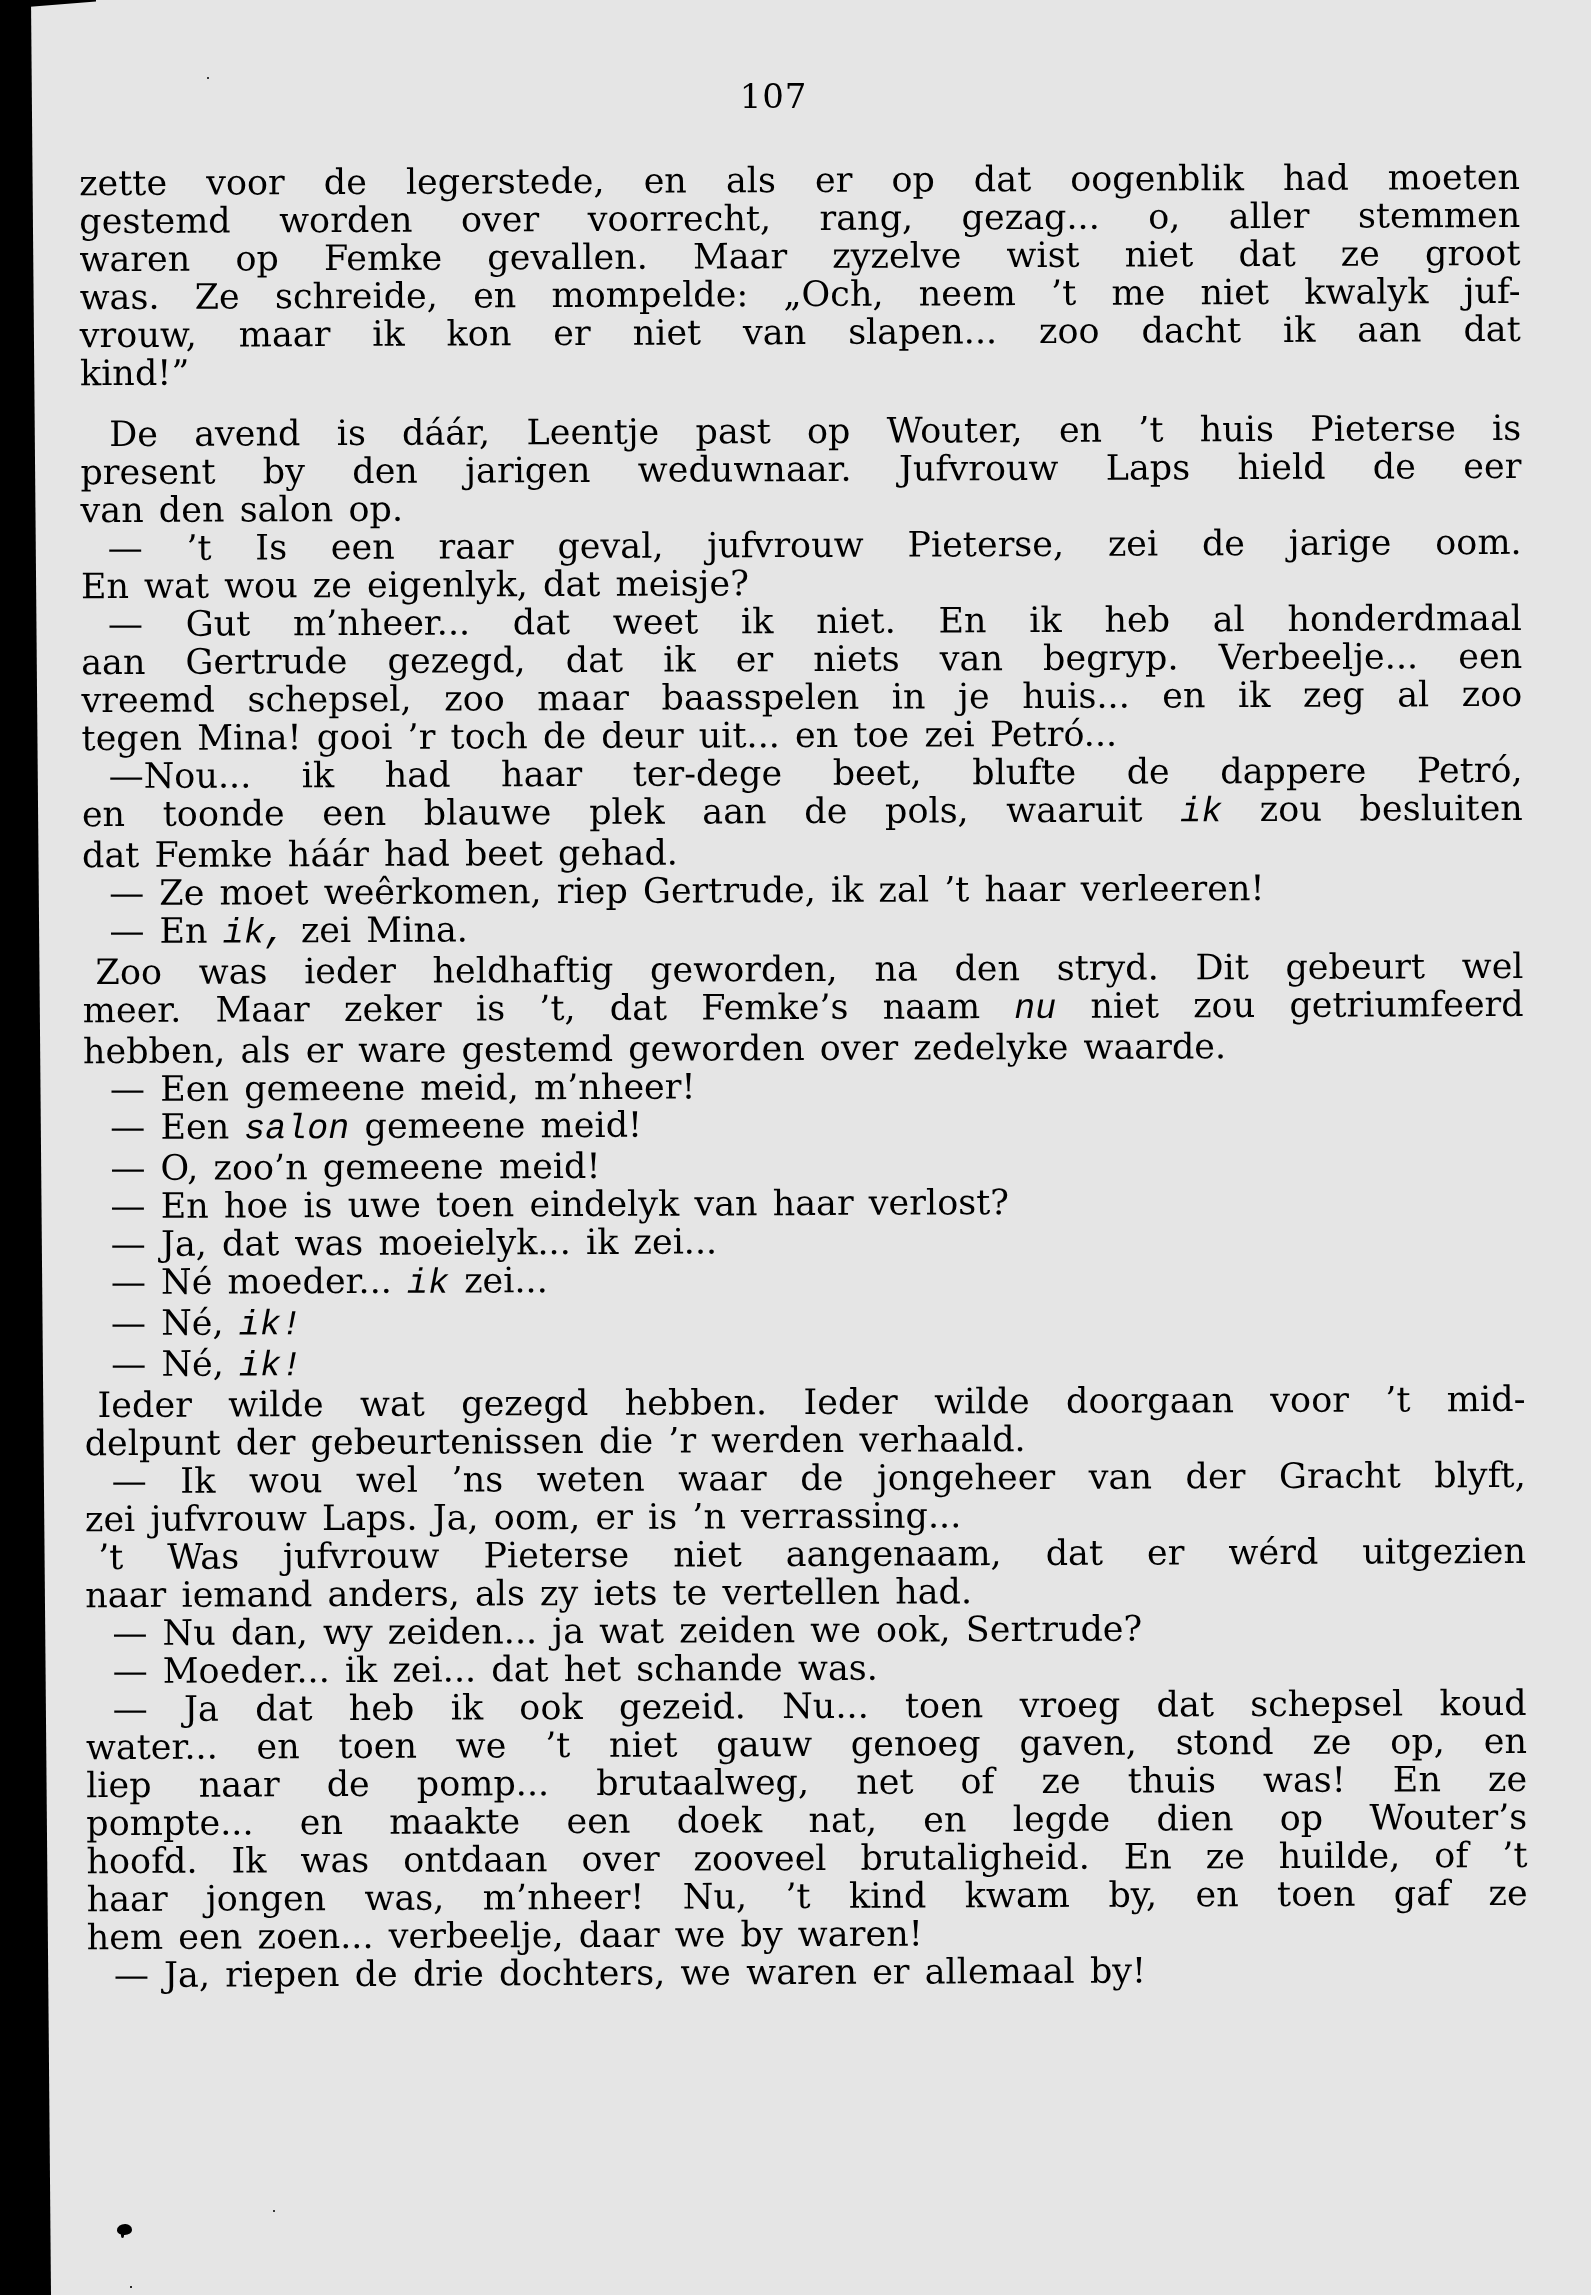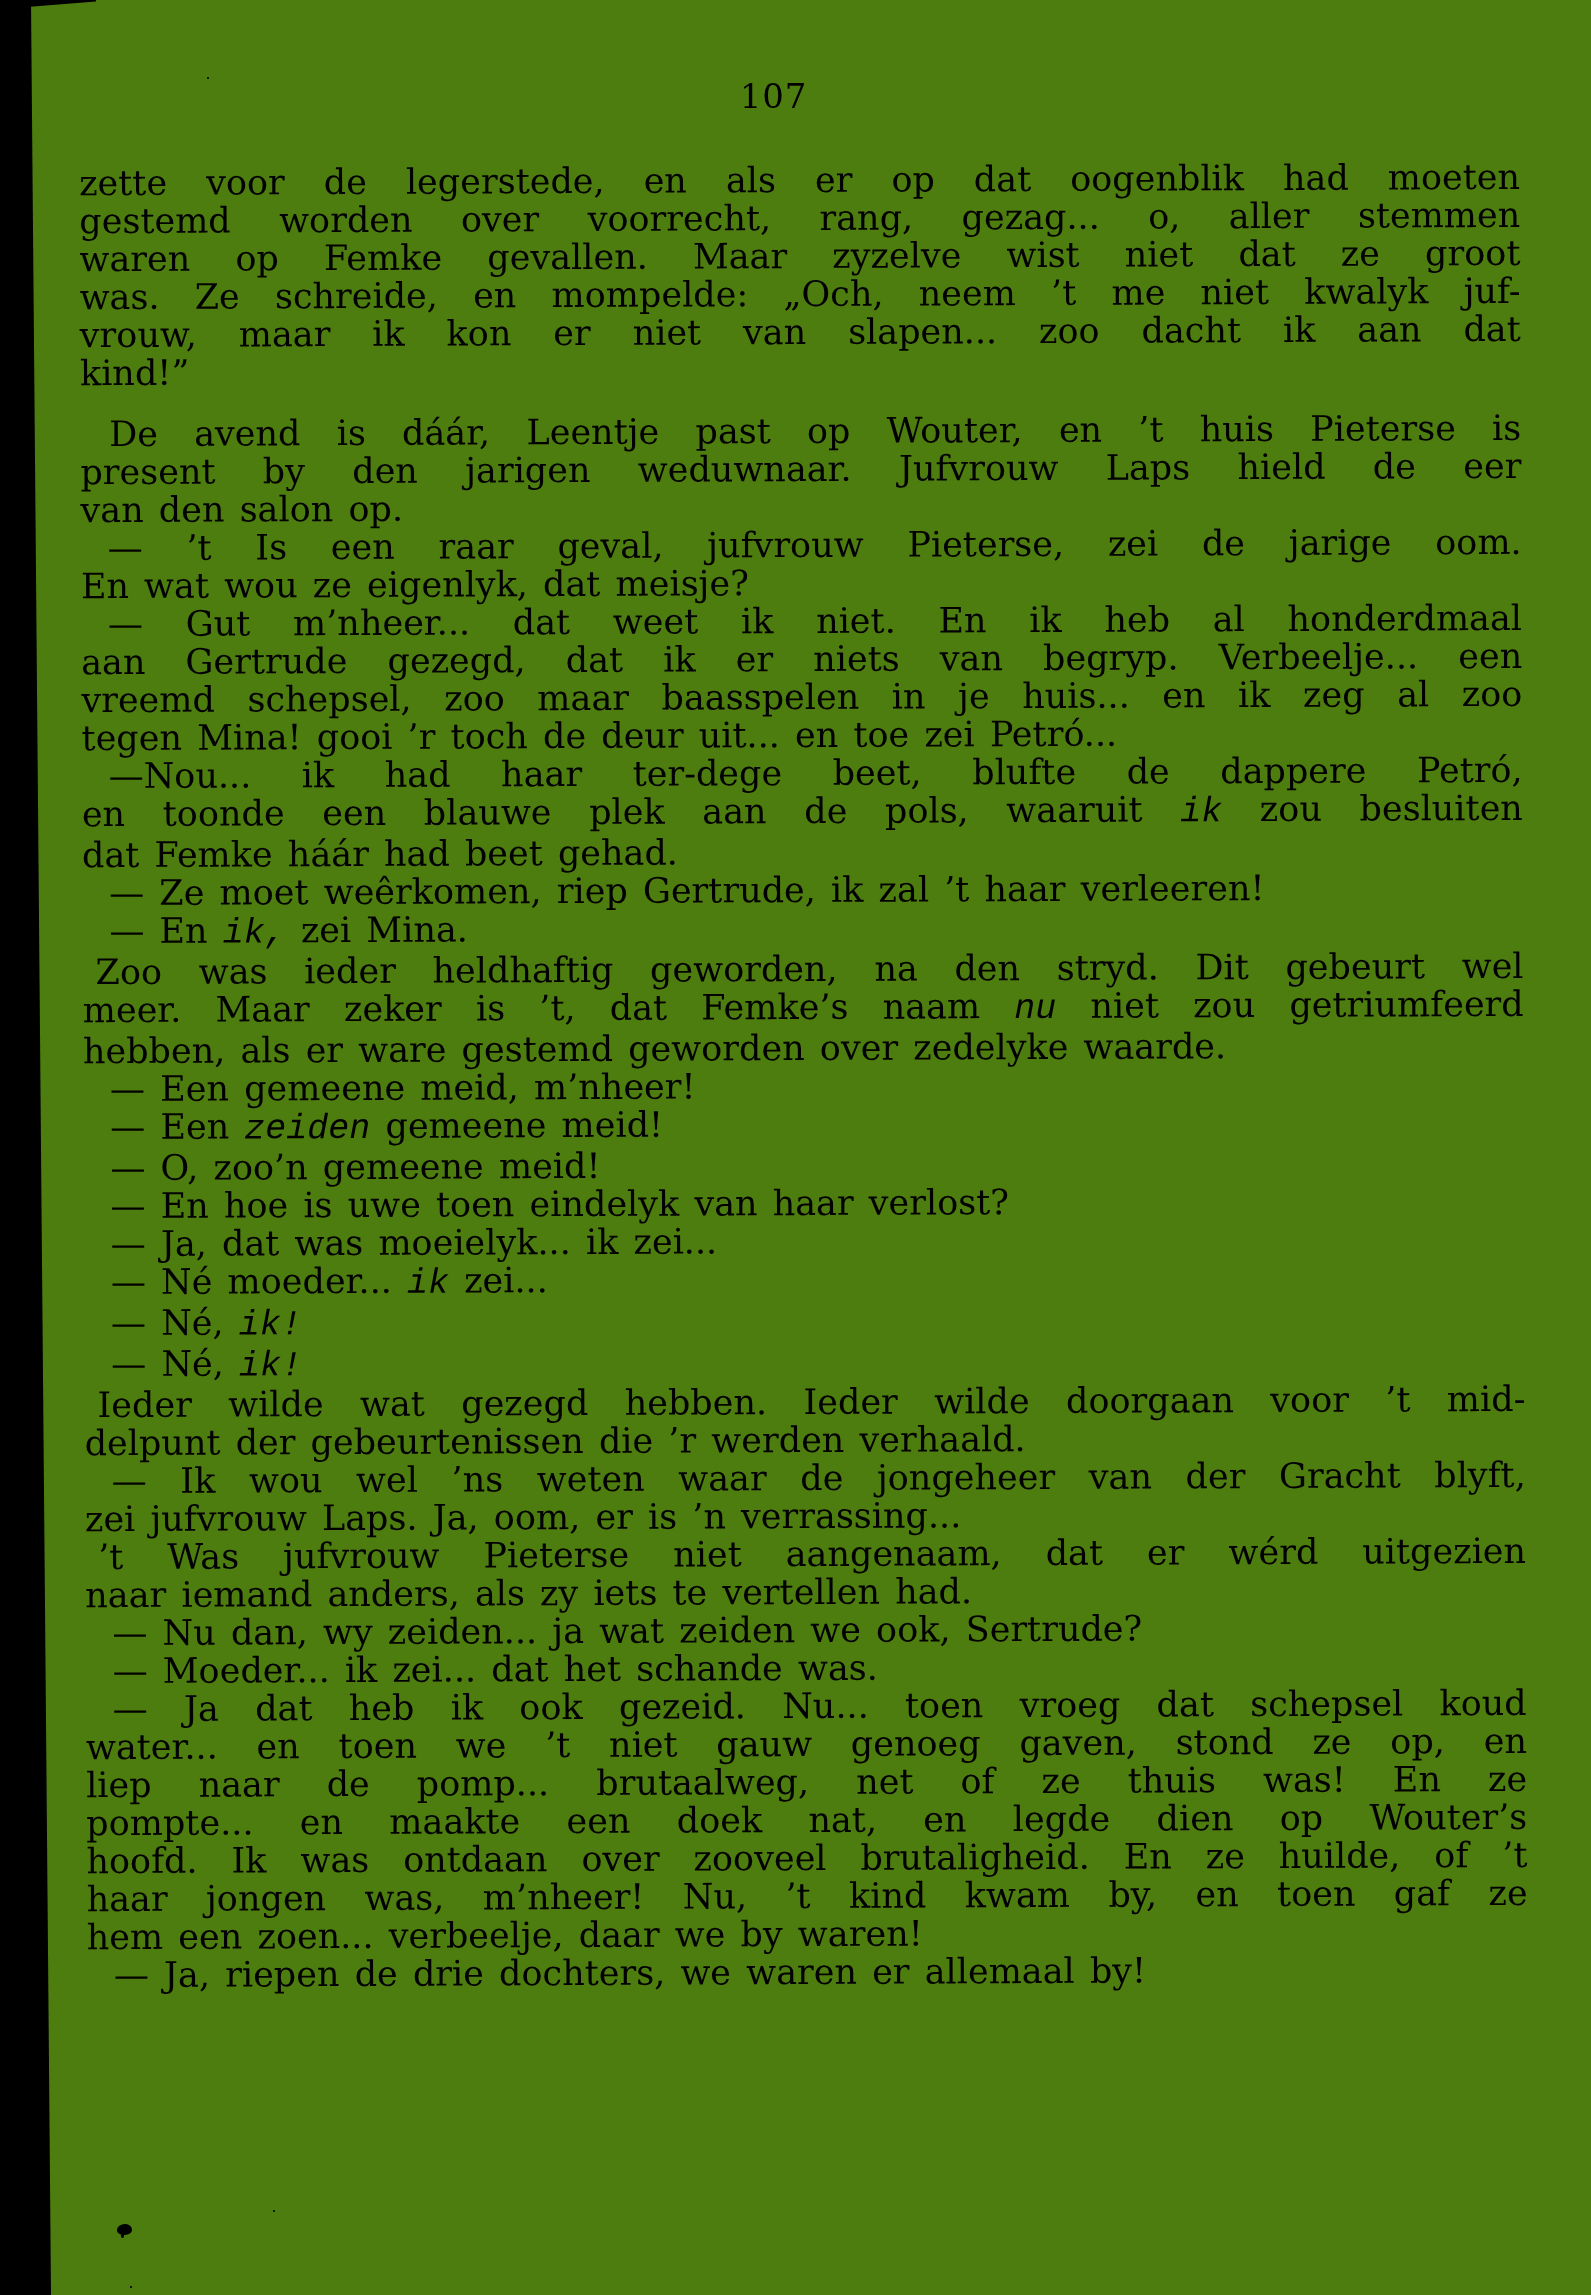--- a/index.html
+++ b/index.html
@@ -11,21 +11,21 @@
     width: 1592px;
     height: 2295px;
     overflow: hidden;
     position: relative;
     font-family: "DejaVu Serif", "Liberation Serif", serif;
     color: #000000;
   }
   .sheet {
     position: absolute;
     inset: 0;
-    background: #4d7c0f;
+    background: #e5e5e5;
   }
   
   .gutter-shadow {
     position: absolute;
     left: 0; top: 0;
     width: 56px; height: 2295px;
     background: #000;
     clip-path: polygon(0 0, 31px 0, 51px 100%, 0 100%);
   }
   .top-edge-artifact {
@@ -127,21 +127,21 @@
       </div>
       <div class="para">
         <div class="line just" style="text-indent: 13px;">Zoo was ieder heldhaftig geworden, na den stryd. Dit gebeurt wel</div>
         <div class="line just">meer. Maar zeker is ’t, dat Femke’s naam <i>nu</i> niet zou getriumfeerd</div>
         <div class="line">hebben, als er ware gestemd geworden over zedelyke waarde.</div>
       </div>
       <div class="para">
         <div class="line" style="text-indent: 27px;">— Een gemeene meid, m’nheer!</div>
       </div>
       <div class="para">
-        <div class="line" style="text-indent: 27px;">— Een <i>zeiden</i> gemeene meid!</div>
+        <div class="line" style="text-indent: 27px;">— Een <i>salon</i> gemeene meid!</div>
       </div>
       <div class="para">
         <div class="line" style="text-indent: 27px;">— O, zoo’n gemeene meid!</div>
       </div>
       <div class="para">
         <div class="line" style="text-indent: 27px;">— En hoe is uwe toen eindelyk van haar verlost?</div>
       </div>
       <div class="para">
         <div class="line" style="text-indent: 27px;">— Ja, dat was moeielyk... ik zei...</div>
       </div>

